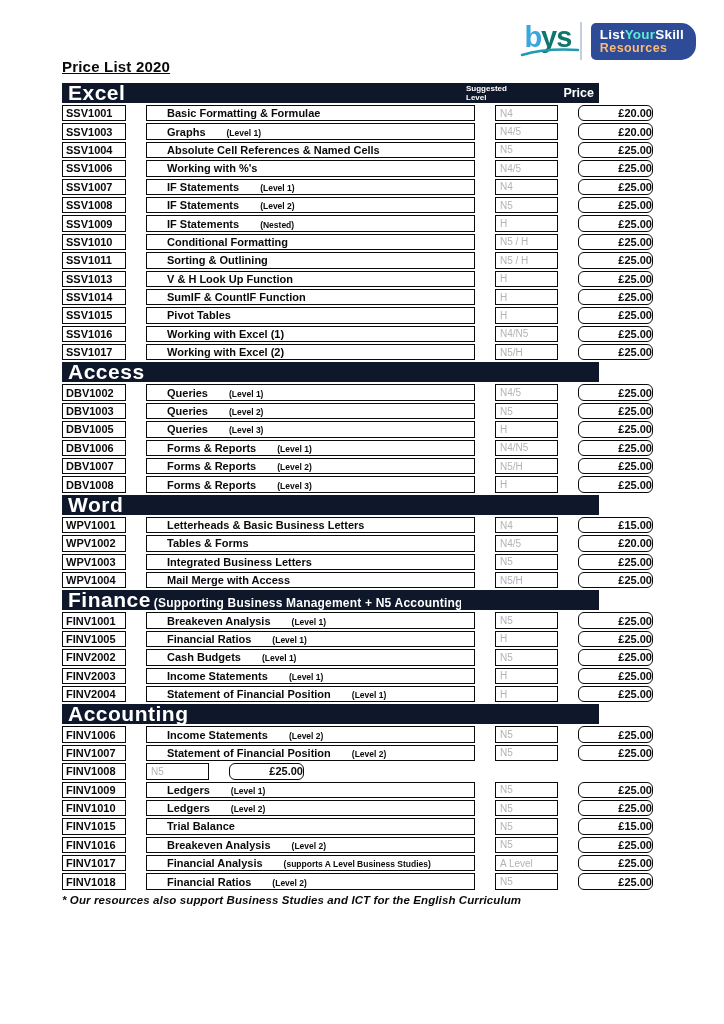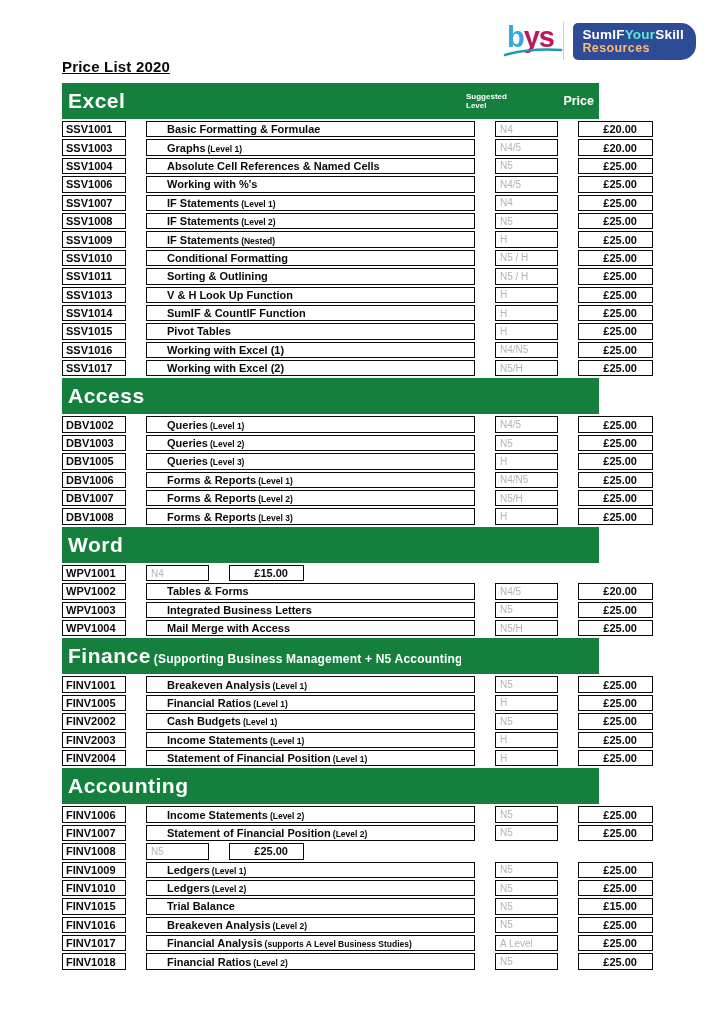--- a/index.html
+++ b/index.html
@@ -14,51 +14,51 @@
   .logo-divider { width:1.5px; height:38px; background:#c3cede; }
   .logo-badge { border-radius:5px 15px 15px 5px; padding:4px 12px 5px 9px; }
   .badge-line1 { font-size:13.5px; font-weight:bold; line-height:15px; color:#ffffff; letter-spacing:.2px; }
   .badge-line2 { font-size:12.5px; font-weight:bold; line-height:13px; letter-spacing:.4px; }
 
   
   .content { position:absolute; left:62px; top:58px; width:537px; }
   .doc-title { font-size:15px; font-weight:bold; text-decoration:underline; margin-bottom:8px; letter-spacing:.2px; }
 
   .price-table { width:537px; }
-  .section-bar { background:#15803d; height:36px; display:flex; align-items:center; margin-top:2px; }
+  .section-bar { background:#0f172a; height:20px; display:flex; align-items:center; margin-top:2px; }
   .section-bar:first-child { margin-top:0; }
   .bar-main { flex:1 1 auto; display:flex; align-items:baseline; overflow:hidden; white-space:nowrap; }
   .bar-title { color:#fff; font-size:21px; font-weight:bold; padding-left:6px; letter-spacing:.5px; line-height:28px; }
   .bar-subtitle { color:#fff; font-size:12px; font-weight:bold; margin-left:3px; letter-spacing:.2px; }
   .bar-level { width:63px; flex:0 0 63px; color:#fff; font-size:8px; font-weight:bold; line-height:9px; padding-left:5px; white-space:pre-line; }
   .bar-price { width:75px; flex:0 0 75px; color:#fff; font-size:12.5px; font-weight:bold; text-align:right; padding-right:5px; }
 
   .t-row { display:flex; gap:20px; margin-top:2px; }
   .t-cell { border:1.5px solid #0a0a0a; background:#fff; height:16.4px; display:flex; align-items:center; overflow:hidden; white-space:nowrap; }
   .c-code  { flex:0 0 64px;  font-size:11px; font-weight:bold; padding-left:3px; }
   .c-desc  { flex:0 0 329px; font-size:11px; font-weight:bold; padding-left:20px; }
-  .c-desc .note { font-size:8.5px; font-weight:bold; margin-left:2px; position:relative; top:1px; }
+  .c-desc .note { font-size:8.5px; font-weight:bold; margin-left:21px; position:relative; top:1px; }
   .c-level { flex:0 0 63px;  font-size:10px; font-weight:normal; color:var(--level-color,#b3b3b3); padding-left:4px; }
-  .c-price { flex:0 0 75px;  font-size:11px; font-weight:bold; justify-content:flex-end; padding-right:15px; }
+  .c-price { flex:0 0 75px;  font-size:11px; font-weight:bold; justify-content:flex-end; padding-right:0;border-radius:6px; }
 
   .footnote { margin-top:4px; font-size:11.5px; font-weight:bold; font-style:italic; letter-spacing:.1px; }
 </style>
 </head>
 <body>
 
 <div class="logo">
   <div class="logo-mark">
-    <span style="color: rgb(56, 167, 221);">b</span><span style="color: #be185d; margin-top: 27px;">ys</span>
+    <span style="color: rgb(56, 167, 221);">b</span><span style="color: #0f766e; margin-top: 27px;">ys</span>
     <svg class="swoosh" width="62" height="12" viewBox="0 0 62 12">
       <path d="M2 9 Q 26 2 58 4" fill="none" stroke-width="2.6" stroke-linecap="round" class="swoosh-path" stroke="#1f9ab0"></path>
     </svg>
   </div>
   <div class="logo-divider"></div>
   <div class="logo-badge" style="background: rgb(45, 75, 151);">
-    <div class="badge-line1"><span>SumIF</span><span class="your" style="color: #5eead4;">Your</span><span>Skill</span></div>
+    <div class="badge-line1"><span>List</span><span class="your" style="color: #5eead4;">Your</span><span>Skill</span></div>
     <div class="badge-line2" style="color: #fdba74;">Resources</div>
   </div>
 </div>
 
 <div class="content">
   <div class="doc-title">Price List 2020</div>
   <div class="price-table">
   <div class="section-bar">
     <div class="bar-main">
       <span class="bar-title">Excel</span>
@@ -282,20 +282,24 @@
     <div class="bar-main">
       <span class="bar-title">Word</span>
       <span class="bar-subtitle"></span>
     </div>
     <span class="bar-level"></span>
     <span class="bar-price"></span>
   </div>
 
   <div class="t-row">
     <div class="t-cell c-code">WPV1001</div>
+    <div class="t-cell c-desc">
+          <span class="main">Letterheads &amp; Basic Business Letters</span>
+          <span class="note"></span>
+        </div>
     <div class="t-cell c-level">N4</div>
     <div class="t-cell c-price">£15.00</div>
   </div>
 
   <div class="t-row">
     <div class="t-cell c-code">WPV1002</div>
     <div class="t-cell c-desc">
           <span class="main">Tables &amp; Forms</span>
           <span class="note"></span>
         </div>
@@ -470,13 +474,14 @@
   <div class="t-row">
     <div class="t-cell c-code">FINV1018</div>
     <div class="t-cell c-desc">
           <span class="main">Financial Ratios</span>
           <span class="note">(Level 2)</span>
         </div>
     <div class="t-cell c-level">N5</div>
     <div class="t-cell c-price">£25.00</div>
   </div>
 </div>
+  <div class="footnote">* Our resources also support Business Studies and ICT for the English Curriculum</div>
 </div>
 
 </body></html>

